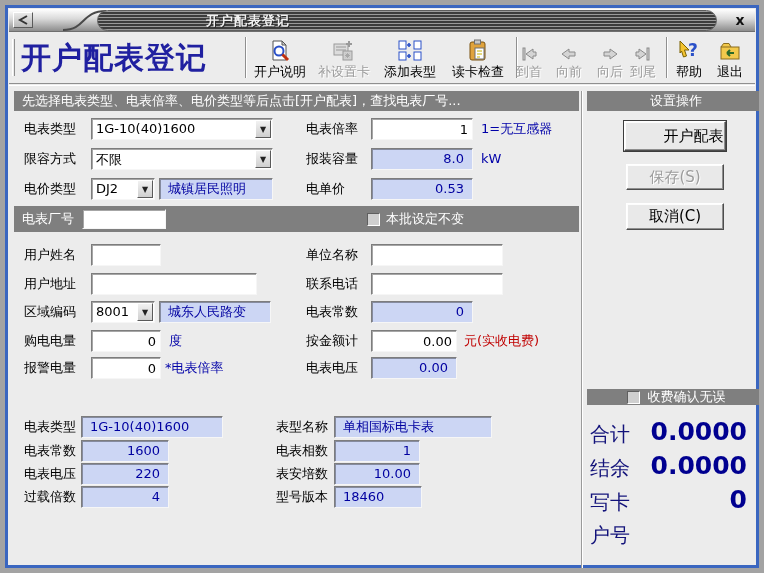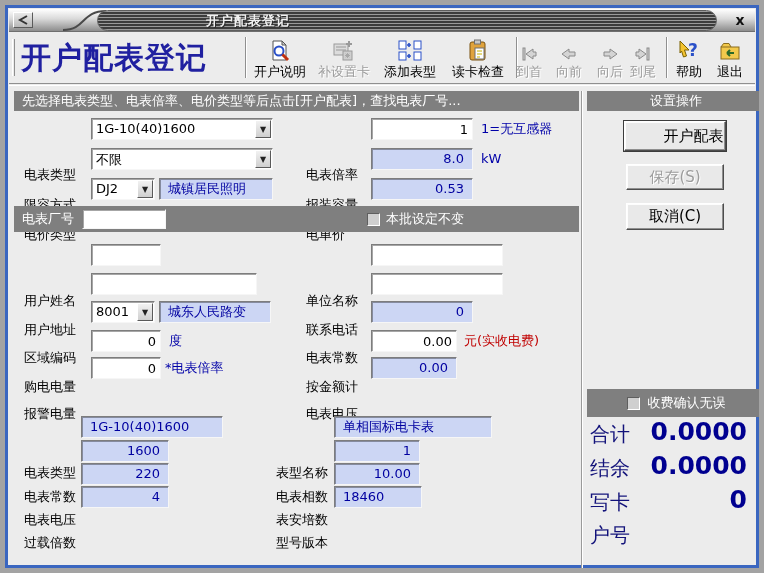--- a/index.html
+++ b/index.html
@@ -58,21 +58,21 @@
     font-size:13px; color:#000; cursor:default;
   }
   .tb-btn .ticon { height:26px; display:flex; align-items:flex-end; justify-content:center; }
   .tb-btn.disabled { color:#9c9c9c; text-shadow:1px 1px 0 #fff; }
   
   #client { position:absolute; left:4px; top:80px; right:4px; bottom:4px;
     background:#ececec; box-shadow: inset 0 1px 0 #fff; }
   .graybar { position:absolute; background:#7f7f7f; color:#fff; font-size:13px;
     display:flex; align-items:center; }
   .vsep { position:absolute; width:2px; border-left:1px solid #9a9a9a; border-right:1px solid #fff; }
-  .lbl { position:absolute; font-size:13px; color:#000; white-space:nowrap; line-height:22px;margin-top:46px; }
+  .lbl { position:absolute; font-size:13px; color:#000; white-space:nowrap; line-height:22px; }
   .hint-blue { position:absolute; font-size:13px; color:#0000a8; white-space:nowrap; line-height:22px; }
   .hint-red  { position:absolute; font-size:13px; color:#c00000; white-space:nowrap; line-height:22px; }
   .sunken {
     border:1px solid; border-color:#7d7d7d #f6f6f6 #f6f6f6 #7d7d7d;
     box-shadow: inset 1px 1px 0 rgba(0,0,0,.35);
     background:#fff;
   }
   input.field {
     position:absolute; height:22px; font-size:13px; padding:0 4px;
     font-family:"DejaVu Sans",sans-serif; outline:none; color:#000;
@@ -338,21 +338,21 @@
 
     <span class="lbl" style="left:15px;top:401px">过载倍数</span>
     <div class="bluefield num sunken" style="left:72px;top:401px;width:88px">4</div>
     <span class="lbl" style="left:267px;top:401px">型号版本</span>
     <div class="bluefield sunken" style="left:325px;top:401px;width:88px">18460</div>
 
     <div class="btn3d default" style="left:615px;top:36px;width:102px;height:30px">开户配表</div>
     <div class="btn3d disabled" style="left:617px;top:79px;width:98px;height:26px">保存(S)</div>
     <div class="btn3d" style="left:617px;top:118px;width:98px;height:27px">取消(C)</div>
 
-    <div class="graybar" style="left:578px;top:304px;width:178px;height:28px;justify-content:center;gap:8px">
+    <div class="graybar" style="left:578px;top:304px;width:178px;height:16px;justify-content:center;gap:8px">
       <span class="checkbox"></span>
       <span>收费确认无误</span>
     </div>
 
     <span class="sum-lbl" style="left:581px;top:336px">合计</span>
     <span class="sum-val" style="right:8px;top:332px">0.0000</span>
 
     <span class="sum-lbl" style="left:581px;top:370px">结余</span>
     <span class="sum-val" style="right:8px;top:366px">0.0000</span>
 

